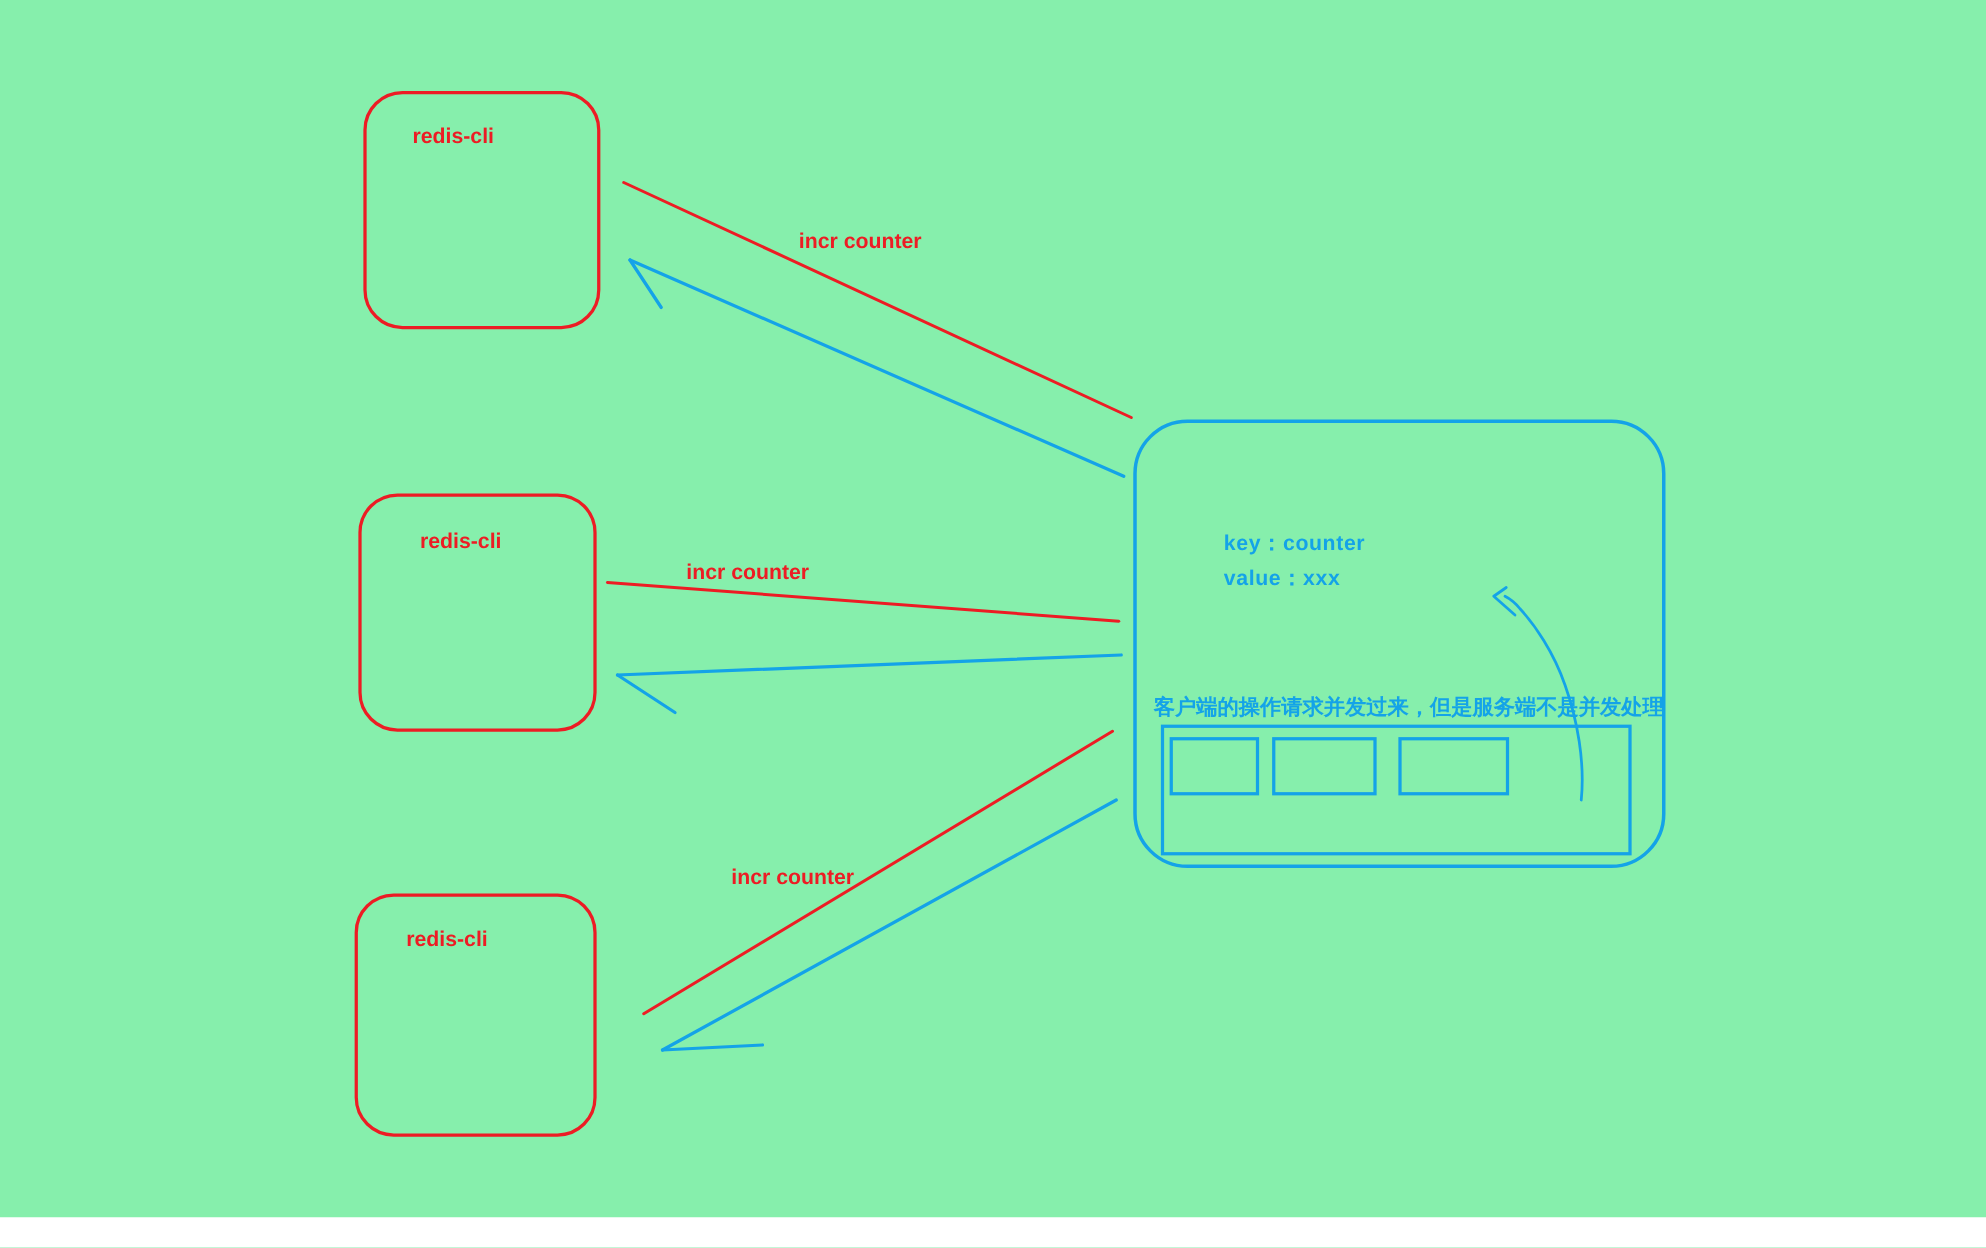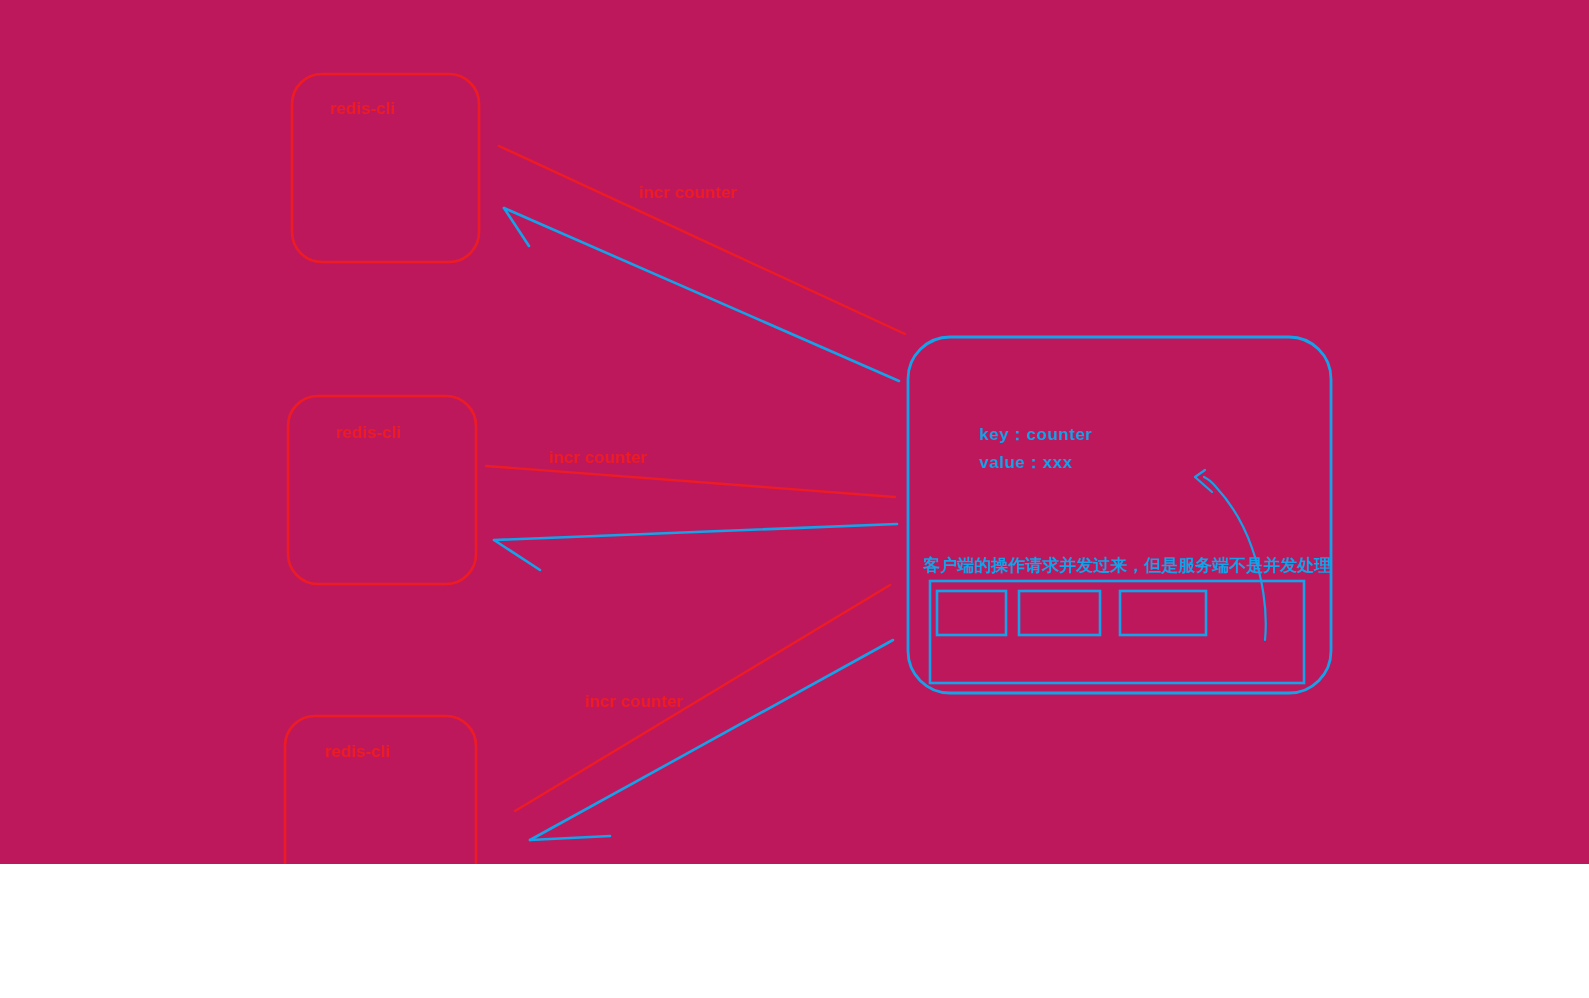--- a/index.html
+++ b/index.html
@@ -6,22 +6,22 @@
     margin: 0;
     padding: 0;
     background: #ffffff;
   }
   body {
     font-family: "Liberation Sans", "DejaVu Sans", sans-serif;
   }
   #canvas {
     position: relative;
     width: 1589px;
-    height: 864px;
-    background: #be185d;
+    height: 974px;
+    background: #86efac;
     overflow: hidden;
   }
   #diagram-svg {
     position: absolute;
     left: 0;
     top: 0;
     width: 1589px;
     height: 998px;
   }
   .client-label {

